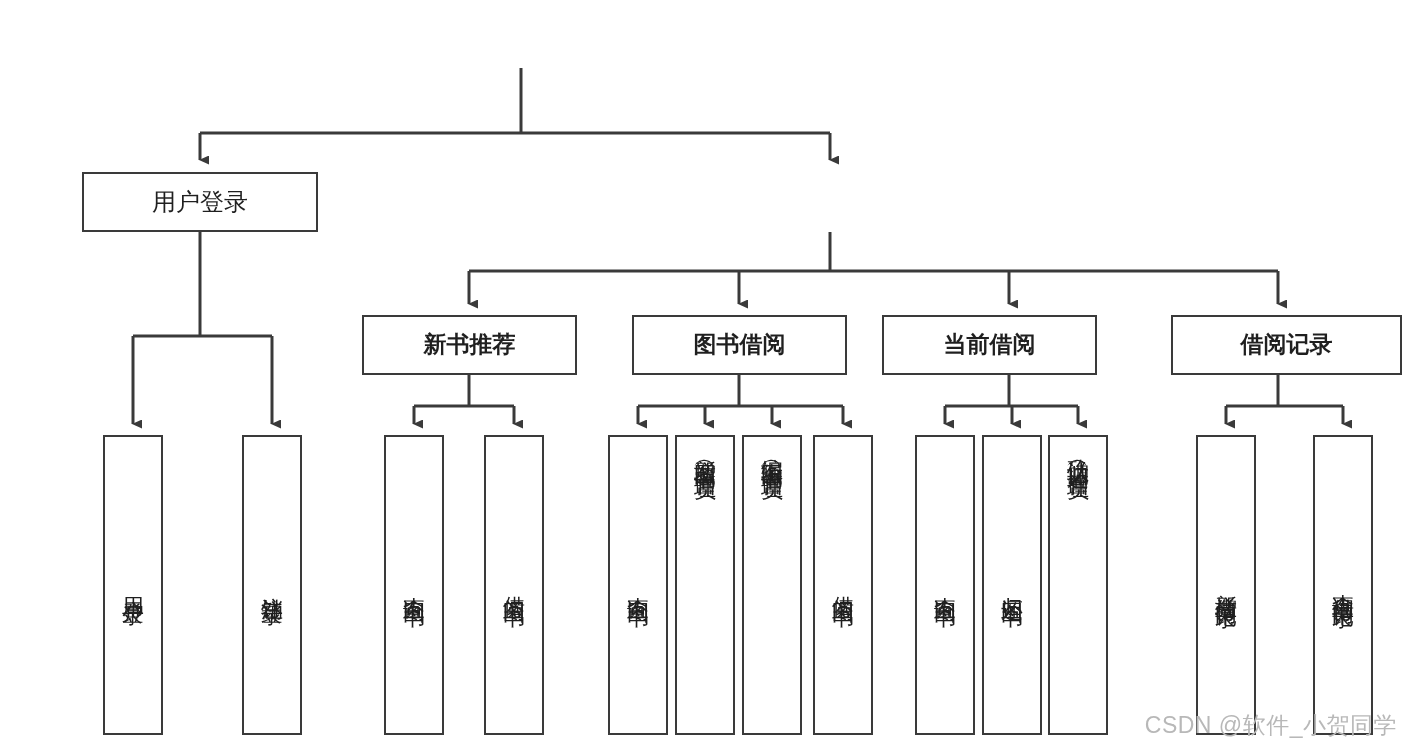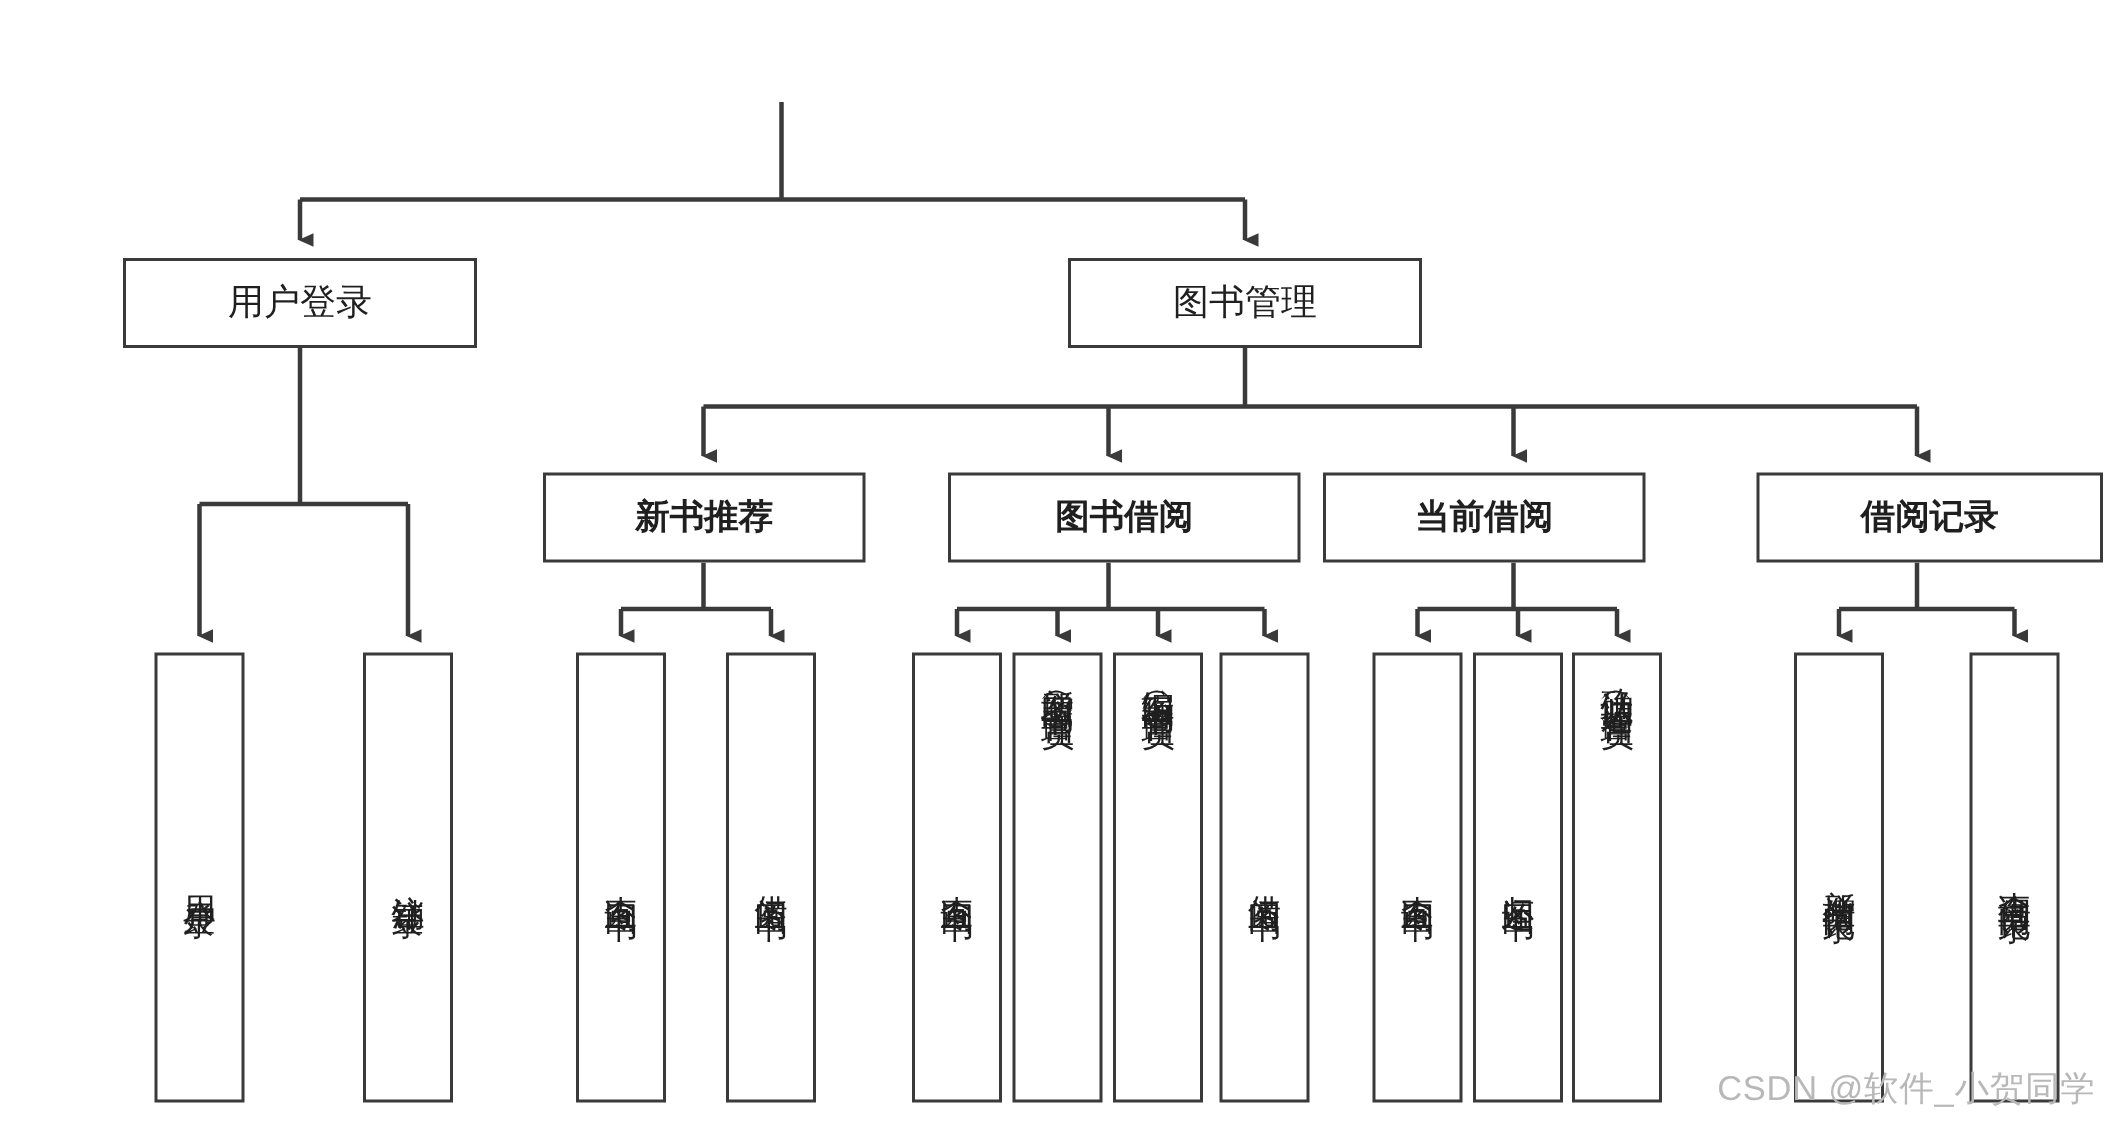--- a/index.html
+++ b/index.html
@@ -141,28 +141,25 @@
       <path d="M1226,406 L1343,406"></path>
       <path d="M1226,406 L1226,424" marker-end="url(#arrow)"></path>
       <path d="M1343,406 L1343,424" marker-end="url(#arrow)"></path>
     </g>
   </svg>
 
 
   <div class="node lvl1" style="left:82px; top:172px; width:236px;">
     <span class="lbl">用户登录</span>
   </div>
-  <div class="node lvl1" style="left:712px; top:172px; width:236px;">
-    <span class="lbl">图书管理</span>
-  </div>
 
   <div class="node lvl2" style="left:362px; top:315px; width:215px;">
     <span class="lbl">新书推荐</span>
   </div>
-  <div class="node lvl2" style="left:632px; top:315px; width:235px;">
+  <div class="node lvl2" style="left:632px; top:315px; width:215px;">
     <span class="lbl">图书借阅</span>
   </div>
   <div class="node lvl2" style="left:882px; top:315px; width:215px;">
     <span class="lbl">当前借阅</span>
   </div>
   <div class="node lvl2" style="left:1171px; top:315px; width:231px;">
     <span class="lbl">借阅记录</span>
   </div>
 
   <div class="node leaf" style="left:103px;">

